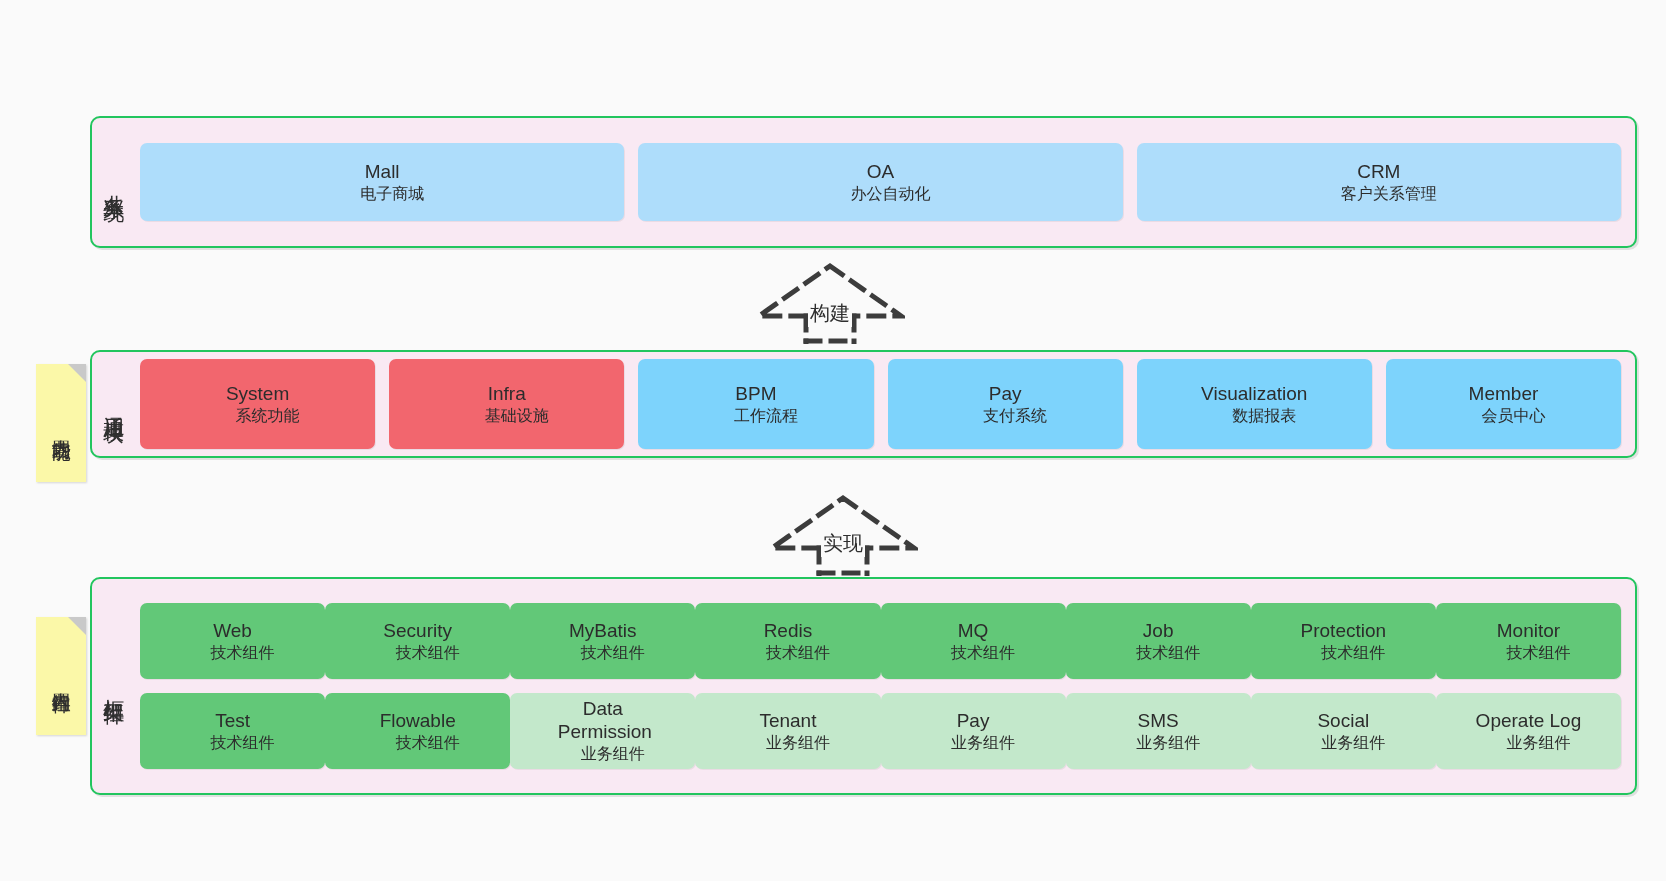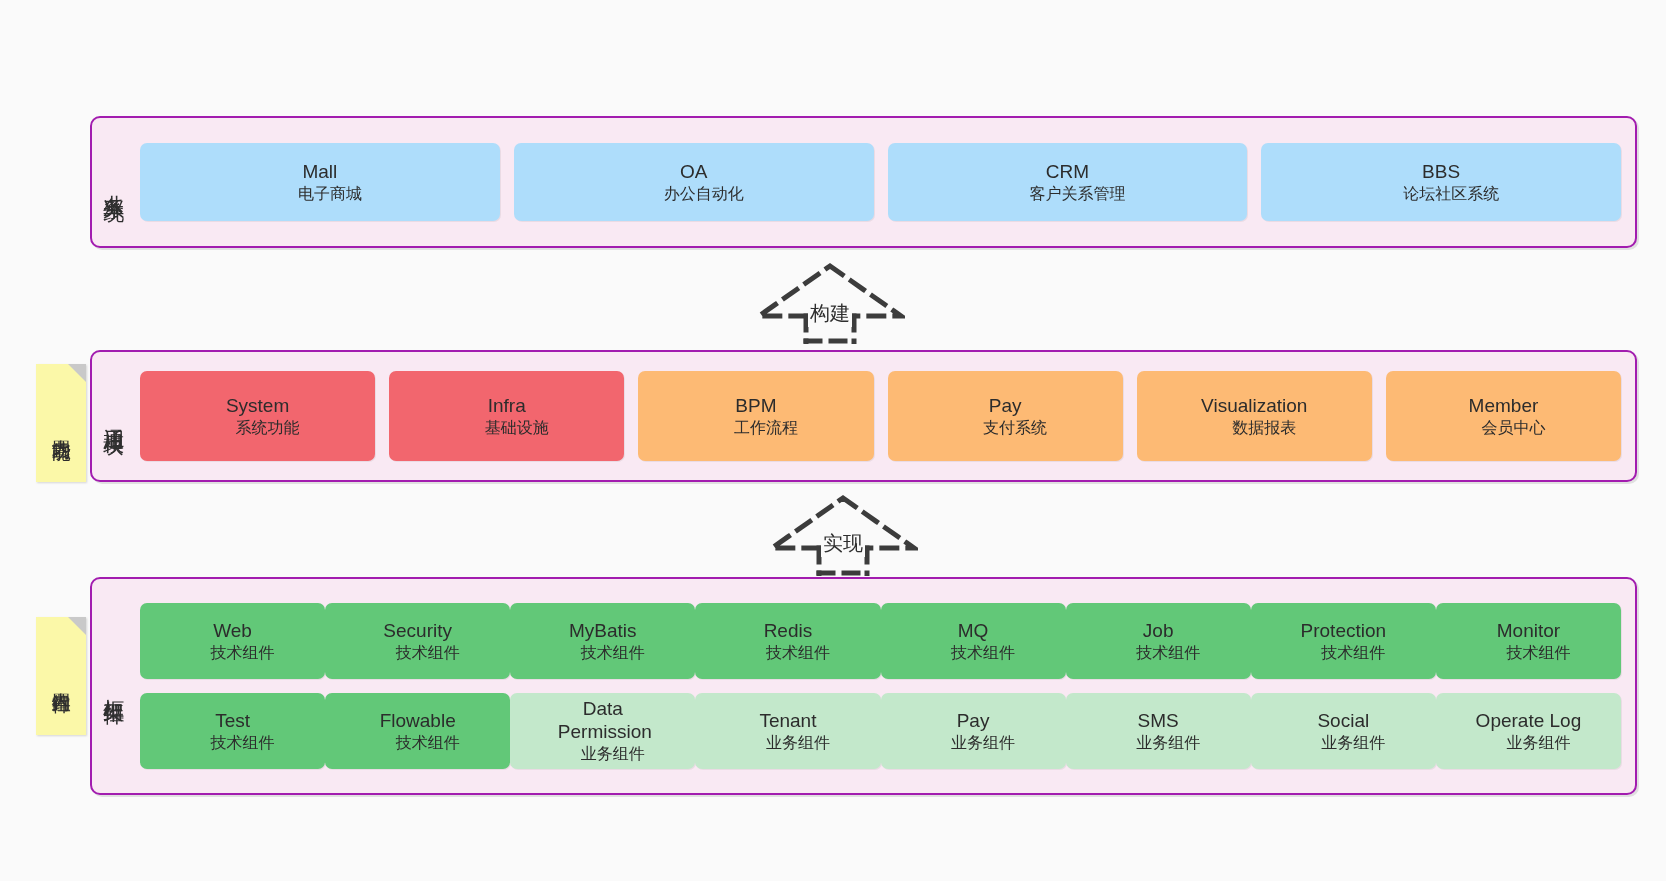--- a/index.html
+++ b/index.html
@@ -14,21 +14,21 @@
     font-family: "Liberation Sans", "DejaVu Sans", sans-serif;
     color: #333333;
     overflow: hidden;
   }
 
   
   .layer {
     position: absolute;
     box-sizing: border-box;
     background: #f9e9f3;
-    border: 2px solid #a21caf;
+    border: 2px solid #22c55e;
     border-radius: 10px;
     display: flex;
     align-items: stretch;
     box-shadow: 2px 2px 0 rgba(0,0,0,0.10);
   }
   .layer-label {
     flex: 0 0 auto;
     width: 44px;
     display: flex;
     align-items: center;
@@ -80,21 +80,21 @@
     color: #2c2c2c;
   }
   .node .t2 {
     font-size: 16px;
     color: #2c2c2c;
     padding-left: 20px;
   }
 
   .node.biz    { background: #aeddfb; height: 78px; }
   .node.strong { background: #f2666e; height: 90px; }
-  .node.soft   { background: #fdba74; height: 90px; }
+  .node.soft   { background: #7dd3fc; height: 90px; }
   .node.tech   { background: #62c878; height: 76px; }
   .node.bizcmp { background: #c3e8cb; height: 76px; }
 
   
   .sticky {
     position: absolute;
     background: #fbf8a8;
     width: 50px;
     font-size: 19px;
     line-height: 1.18;
@@ -151,45 +151,41 @@
       <span class="t2">电子商城</span>
     </div>
     <div class="node biz">
       <span class="t1">OA</span>
       <span class="t2">办公自动化</span>
     </div>
     <div class="node biz">
       <span class="t1">CRM</span>
       <span class="t2">客户关系管理</span>
     </div>
-    <div class="node biz">
-      <span class="t1">BBS</span>
-      <span class="t2">论坛社区系统</span>
-    </div>
   </div>
 </div>
 
 <div class="gen-arrow" style="left:755px; top:262px; width:150px; height:82px;">
   <svg width="150" height="82" viewBox="0 0 150 82" aria-hidden="true">
 
     <polygon points="75,4 146,54 4,54" fill="none" stroke="#3c3c3c" stroke-width="5" stroke-dasharray="15,11" stroke-linecap="square"></polygon>
 
     <line x1="51" y1="54" x2="51" y2="80" stroke="#3c3c3c" stroke-width="5" stroke-dasharray="14,11" stroke-linecap="square"></line>
     <line x1="99" y1="54" x2="99" y2="80" stroke="#3c3c3c" stroke-width="5" stroke-dasharray="14,11" stroke-linecap="square"></line>
     <line x1="51" y1="79" x2="99" y2="79" stroke="#3c3c3c" stroke-width="5" stroke-dasharray="14,11" stroke-linecap="square"></line>
   </svg>
   <span class="arrow-label" style="top:38px; left:50%;">构建</span>
 </div>
 
 <div class="sticky" style="left:36px; top:364px; height:118px;">
   <span class="fold"></span>
   <span class="txt">内置功能</span>
 </div>
 
-<div class="layer" id="layer-modules" style="left:90px; top:350px; width:1547px; height:132px;">
+<div class="layer" id="layer-modules" style="left:90px; top:350px; width:1547px; height:108px;">
   <div class="layer-label">通用模块</div>
   <div class="layer-body">
     <div class="node strong">
       <span class="t1">System</span>
       <span class="t2">系统功能</span>
     </div>
     <div class="node strong">
       <span class="t1">Infra</span>
       <span class="t2">基础设施</span>
     </div>

